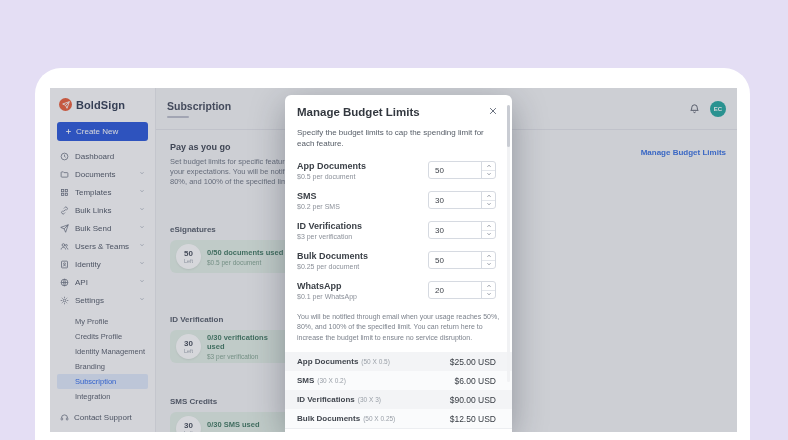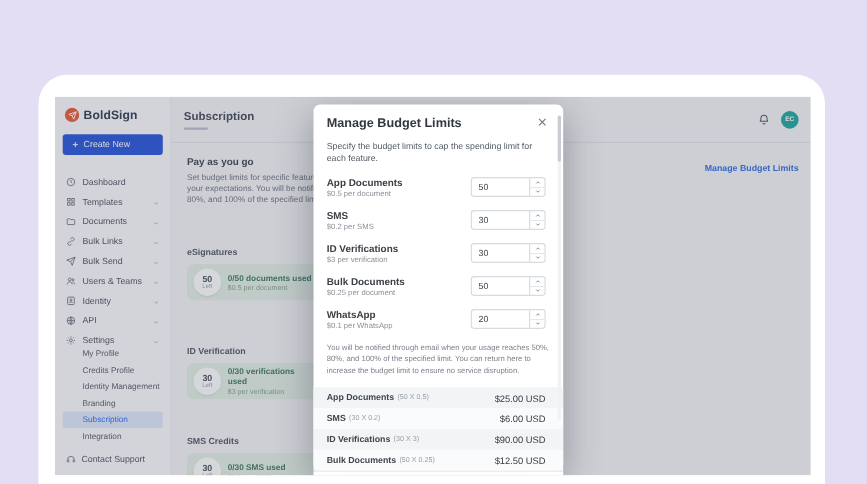--- a/index.html
+++ b/index.html
@@ -19,21 +19,21 @@
              display:flex; flex-direction:column; padding:10px 7px 6px 7px; flex-shrink:0; }
   .logo-row { display:flex; align-items:center; gap:4px; margin:0 0 11px 2px; }
   .logo-mark { width:13px; height:13px; border-radius:50%; background:#e8542e; display:flex;
                align-items:center; justify-content:center; flex-shrink:0; }
   .logo-mark svg { width:8px; height:8px; }
   .logo-text { font-size:11px; font-weight:bold; color:#27324b; letter-spacing:.1px; }
   .create-btn { background:#1d4ed8; color:#fff; border:none; border-radius:3px; height:19px;
                 display:flex; align-items:center; gap:4px; padding:0 8px; font-size:8px;
                 cursor:pointer; margin-bottom:11px; font-family:inherit; }
   .create-btn svg { width:7px; height:7px; }
-  .nav-item { display:flex; align-items:flex-end; gap:6px; height:18px; padding:0 3px;
+  .nav-item { display:flex; align-items:flex-start; gap:6px; height:18px; padding:0 3px;
               font-size:8px; color:#454d5c; cursor:pointer; border-radius:3px; }
   .nav-item .ic { width:9px; height:9px; color:#5c6474; flex-shrink:0; display:flex; }
   .nav-item .ic svg { width:9px; height:9px; }
   .nav-item .lbl { flex:1; white-space:nowrap; }
   .nav-item .chev { width:6px; height:6px; color:#9aa0ad; display:flex; }
   .nav-item .chev svg { width:6px; height:6px; }
   .sub-item { height:15px; display:flex; align-items:center; padding-left:18px;
               font-size:7.5px; color:#4e5563; cursor:pointer; border-radius:2px; white-space:nowrap; }
   .sub-item.active { background:#dde8fb; color:#2563eb; }
   .support-row { margin-top:auto; display:flex; align-items:center; gap:5px; font-size:8px;
@@ -133,40 +133,40 @@
             <svg viewBox="0 0 24 24" fill="none" stroke="currentColor" stroke-width="2">
               <circle cx="12" cy="12" r="9"></circle>
               <path d="M12 7v5l3 2"></path>
             </svg>
           </span>
         <span class="lbl">Dashboard</span>
       </div>
       <div class="nav-item">
         <span class="ic">
             <svg viewBox="0 0 24 24" fill="none" stroke="currentColor" stroke-width="2">
+              <path d="M3 7a2 2 0 012-2h4l2 2h8a2 2 0 012 2v8a2 2 0 01-2 2H5a2 2 0 01-2-2z"></path>
+            </svg>
+          </span>
+        <span class="lbl">Documents</span>
+        <span class="chev">
+            <svg viewBox="0 0 24 24" fill="none" stroke="currentColor" stroke-width="3">
+              <path d="M6 9l6 6 6-6"></path>
+            </svg>
+          </span>
+      </div>
+      <div class="nav-item">
+        <span class="ic">
+            <svg viewBox="0 0 24 24" fill="none" stroke="currentColor" stroke-width="2">
               <rect x="4" y="4" width="6" height="6"></rect>
               <rect x="14" y="4" width="6" height="6"></rect>
               <rect x="4" y="14" width="6" height="6"></rect>
               <rect x="14" y="14" width="6" height="6"></rect>
             </svg>
           </span>
         <span class="lbl">Templates</span>
-        <span class="chev">
-            <svg viewBox="0 0 24 24" fill="none" stroke="currentColor" stroke-width="3">
-              <path d="M6 9l6 6 6-6"></path>
-            </svg>
-          </span>
-      </div>
-      <div class="nav-item">
-        <span class="ic">
-            <svg viewBox="0 0 24 24" fill="none" stroke="currentColor" stroke-width="2">
-              <path d="M3 7a2 2 0 012-2h4l2 2h8a2 2 0 012 2v8a2 2 0 01-2 2H5a2 2 0 01-2-2z"></path>
-            </svg>
-          </span>
-        <span class="lbl">Documents</span>
         <span class="chev">
             <svg viewBox="0 0 24 24" fill="none" stroke="currentColor" stroke-width="3">
               <path d="M6 9l6 6 6-6"></path>
             </svg>
           </span>
       </div>
       <div class="nav-item">
         <span class="ic">
             <svg viewBox="0 0 24 24" fill="none" stroke="currentColor" stroke-width="2">
               <path d="M9 15l6-6M8 12l-2 2a4 4 0 105.6 5.6l2-2M16 12l2-2a4 4 0 10-5.6-5.6l-2 2"></path>

